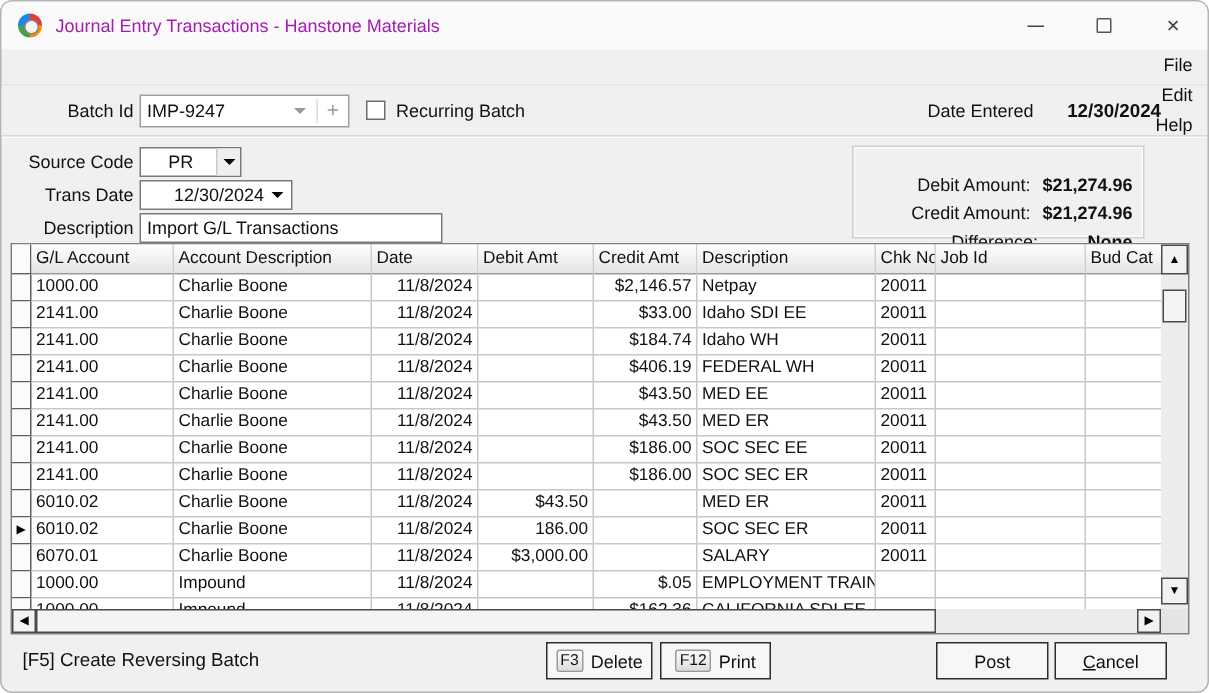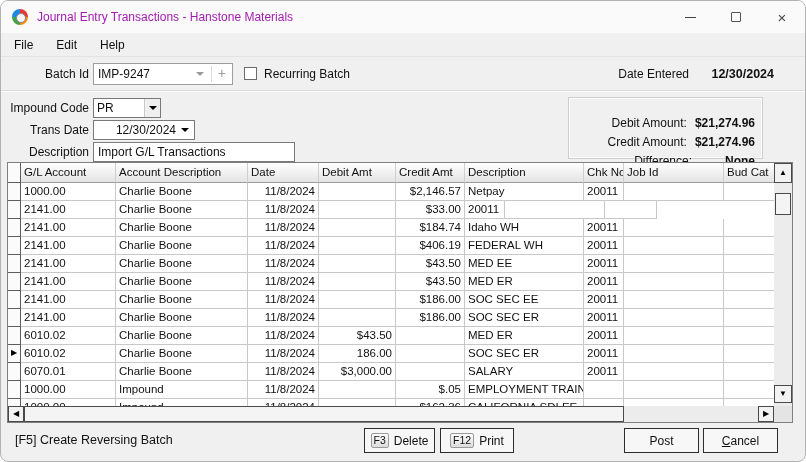--- a/index.html
+++ b/index.html
@@ -18,21 +18,21 @@
   .app-icon::after { content:""; position:absolute; left:4px; top:4px; width:8px; height:8px;
     border-radius:50%; background:#f5f5f5; border:1px solid #888; }
   .title { margin-left:9px; font-size:12px; color:#a21caf; }
   .win-controls { margin-left:auto; display:flex; height:100%; }
   .win-btn { width:46px; height:100%; display:flex; align-items:center; justify-content:center; }
   .glyph-min { width:11px; height:1px; background:#444; }
   .glyph-max { width:10px; height:10px; border:1px solid #555; border-radius:1px; }
   .glyph-close { font-size:15px; color:#444; line-height:1; }
   
   .menubar { position:absolute; top:32px; left:0; right:0; height:24px;
-    display:flex; align-items:center; font-size:12px; border-bottom:1px solid #e3e3e3; }
+    display:flex; align-items:flex-end; font-size:12px; border-bottom:1px solid #e3e3e3;flex-direction:column; }
   .menu-item { padding:3px 10px; margin-left:3px; }
   
   .batch-row { position:absolute; top:57px; left:0; right:0; height:33px;
     border-bottom:1px solid #dadada; box-shadow:0 1px 0 #fff; font-size:12px; }
   .lbl { position:absolute; text-align:right; line-height:22px; }
   .batch-label { left:0; width:88px; top:5px; }
   .batch-combo { position:absolute; left:92px; top:5px; width:140px; height:22px;
     background:#fff; border:1px solid #9d9d9d; display:flex; align-items:center; }
   .batch-combo .val { padding-left:4px; flex:1; }
   .tri-down { width:0; height:0; border-left:4px solid transparent; border-right:4px solid transparent; border-top:4px solid #000; }
@@ -40,21 +40,21 @@
   .batch-combo .plus { color:#9a9a9a; font-size:14px; padding:0 6px 2px 6px; border-left:1px solid #dcdcdc; margin-left:7px; line-height:1; }
   .checkbox { position:absolute; left:243px; top:9px; width:13px; height:13px;
     background:#fff; border:1px solid #6b6b6b; }
   .check-label { position:absolute; left:263px; top:5px; line-height:22px; }
   .date-entered-label { left:598px; width:90px; top:5px; }
   .date-entered-value { left:693px; width:80px; top:5px; font-weight:bold; font-size:12.5px; }
   
   .fields-panel { position:absolute; top:90px; left:0; right:0; height:71px; font-size:12px; }
   .field-label { position:absolute; left:0; width:88px; text-align:right; line-height:20px; }
   .fld { position:absolute; height:20px; background:#fff; border:1px solid #7a7a7a;
-    display:flex; align-items:center; font-size:12px; }
+    display:flex; align-items:center; font-size:12px;text-align:center; }
   .src-combo { left:92px; top:7px; width:68px; }
   .src-combo .val { padding-left:3px; flex:1; }
   .src-combo .arrow-seg { width:16px; align-self:stretch; display:flex; align-items:center; justify-content:center; background:#efefef; border-left:1px solid #c9c9c9; }
   .date-fld { left:92px; top:29px; width:102px; justify-content:flex-end; padding-right:5px; }
   .date-fld .tri-down { margin-left:5px; }
   .desc-fld { left:92px; top:51px; width:202px; padding-left:4px; }
   .totals-box { position:absolute; left:567px; top:6px; width:195px; height:62px;
     border:1px solid #cfcfcf; box-shadow:inset 0 0 0 1px #fdfdfd; padding-top:15px; }
   .tot-row { display:flex; height:19px; align-items:center; }
   .tot-label { width:131px; text-align:right; padding-right:8px; }
@@ -140,21 +140,21 @@
       <span class="tri-down tri-gray"></span>
       <span class="plus">+</span>
     </div>
     <div class="checkbox"></div>
     <span class="check-label">Recurring Batch</span>
     <span class="lbl date-entered-label">Date Entered</span>
     <span class="lbl date-entered-value">12/30/2024</span>
   </div>
 
   <div class="fields-panel">
-    <span class="field-label" style="top:7px">Impound Code</span>
+    <span class="field-label" style="top:7px">Source Code</span>
     <div class="fld src-combo">
       <span class="val">PR</span>
       <span class="arrow-seg">
           <span class="tri-down"></span>
         </span>
     </div>
     <span class="field-label" style="top:29px">Trans Date</span>
     <div class="fld date-fld">
       <span>12/30/2024</span>
       <span class="tri-down"></span>
@@ -206,20 +206,21 @@
           <div class="cell c-job"></div>
           <div class="cell c-bud"></div>
         </div>
         <div class="grid-row">
           <div class="cell c-sel"></div>
           <div class="cell c-gl">2141.00</div>
           <div class="cell c-adesc">Charlie Boone</div>
           <div class="cell c-date">11/8/2024</div>
           <div class="cell c-debit"></div>
           <div class="cell c-credit">$33.00</div>
+          <div class="cell c-desc">Idaho SDI EE</div>
           <div class="cell c-chk">20011</div>
           <div class="cell c-job"></div>
           <div class="cell c-bud"></div>
         </div>
         <div class="grid-row">
           <div class="cell c-sel"></div>
           <div class="cell c-gl">2141.00</div>
           <div class="cell c-adesc">Charlie Boone</div>
           <div class="cell c-date">11/8/2024</div>
           <div class="cell c-debit"></div>

